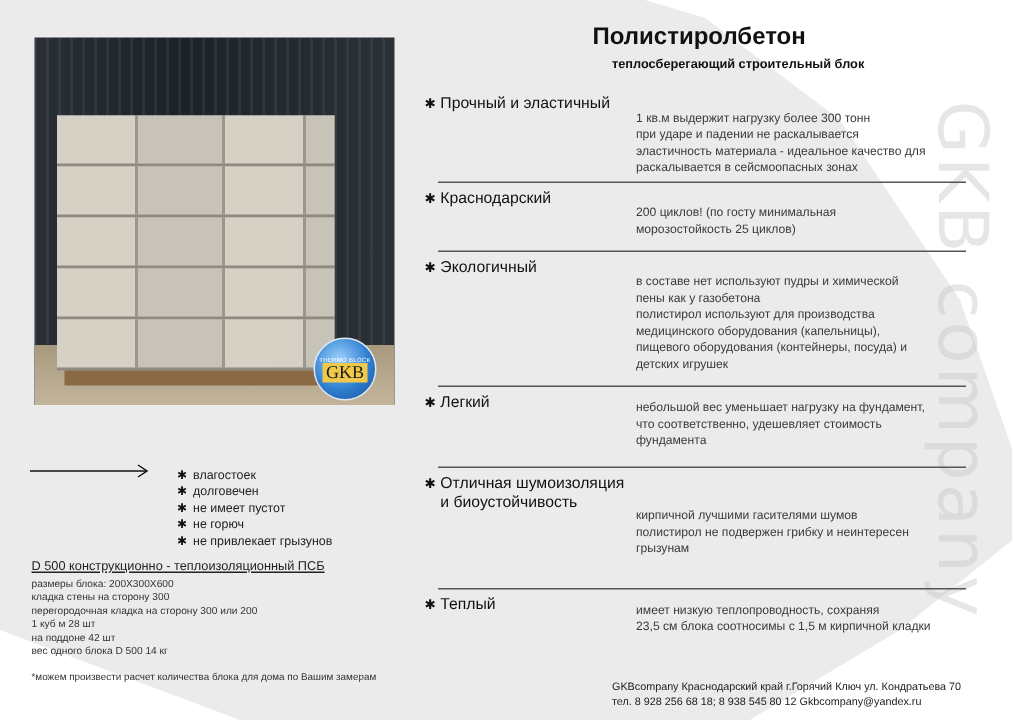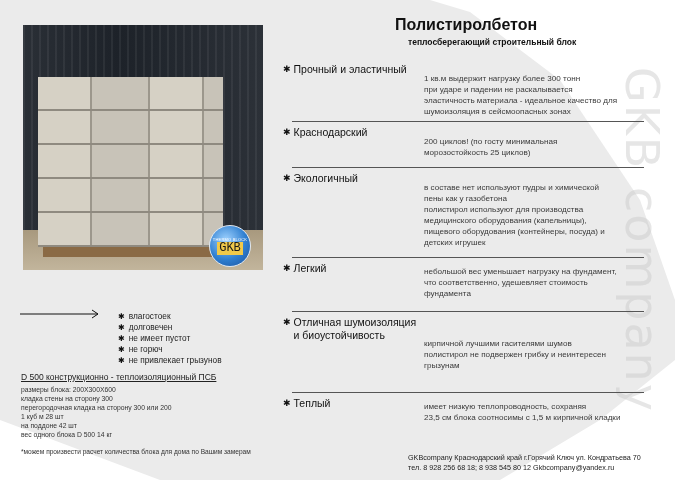--- a/index.html
+++ b/index.html
@@ -65,21 +65,21 @@
   }
   .photo .logo {
     position: absolute; left: 186px; top: 200px; width: 42px; height: 42px;
     border-radius: 50%;
     background: radial-gradient(circle at 40% 35%, #9fd2ff 0%, #2f7fd0 55%, #1a4f9a 100%);
     border: 1px solid #dfe8f2;
     display: flex; flex-direction: column; align-items: center; justify-content: center;
   }
   .photo .logo .tiny { font-size: 4px; color: #fff; letter-spacing: 0.2px; }
   .photo .logo .gkb {
-    font-family: Liberation Mono, monospace; font-size: 12px; color: #1a1a1a;
+    font-family: Liberation Serif, serif; font-size: 12px; color: #1a1a1a;
     background: #f0c94a; padding: 0 2px; line-height: 13px;
   }
 
   
   .arrow {
     position: absolute; left: 20px; top: 309px; width: 80px; height: 10px;
   }
   .small-list {
     position: absolute; left: 118px; top: 311px;
     list-style: none; font-size: 8.3px; line-height: 11px; color: #222;
@@ -199,21 +199,21 @@
 
 <div class="feature" style="top:63px">
   <div class="name">
       <span class="star">✱</span>
       <span>Прочный и эластичный</span>
     </div>
   <ul class="desc" style="top:10px">
     <li>1 кв.м выдержит нагрузку более 300 тонн</li>
     <li>при ударе и падении не раскалывается</li>
     <li>эластичность материала - идеальное качество для</li>
-    <li>шумоизоляция в сейсмоопасных зонах</li>
+    <li>раскалывается в сейсмоопасных зонах</li>
   </ul>
 </div>
 <div class="divider" style="top:121px"></div>
 
 <div class="feature" style="top:126px">
   <div class="name">
       <span class="star">✱</span>
       <span>Краснодарский</span>
     </div>
   <ul class="desc" style="top:10px">

